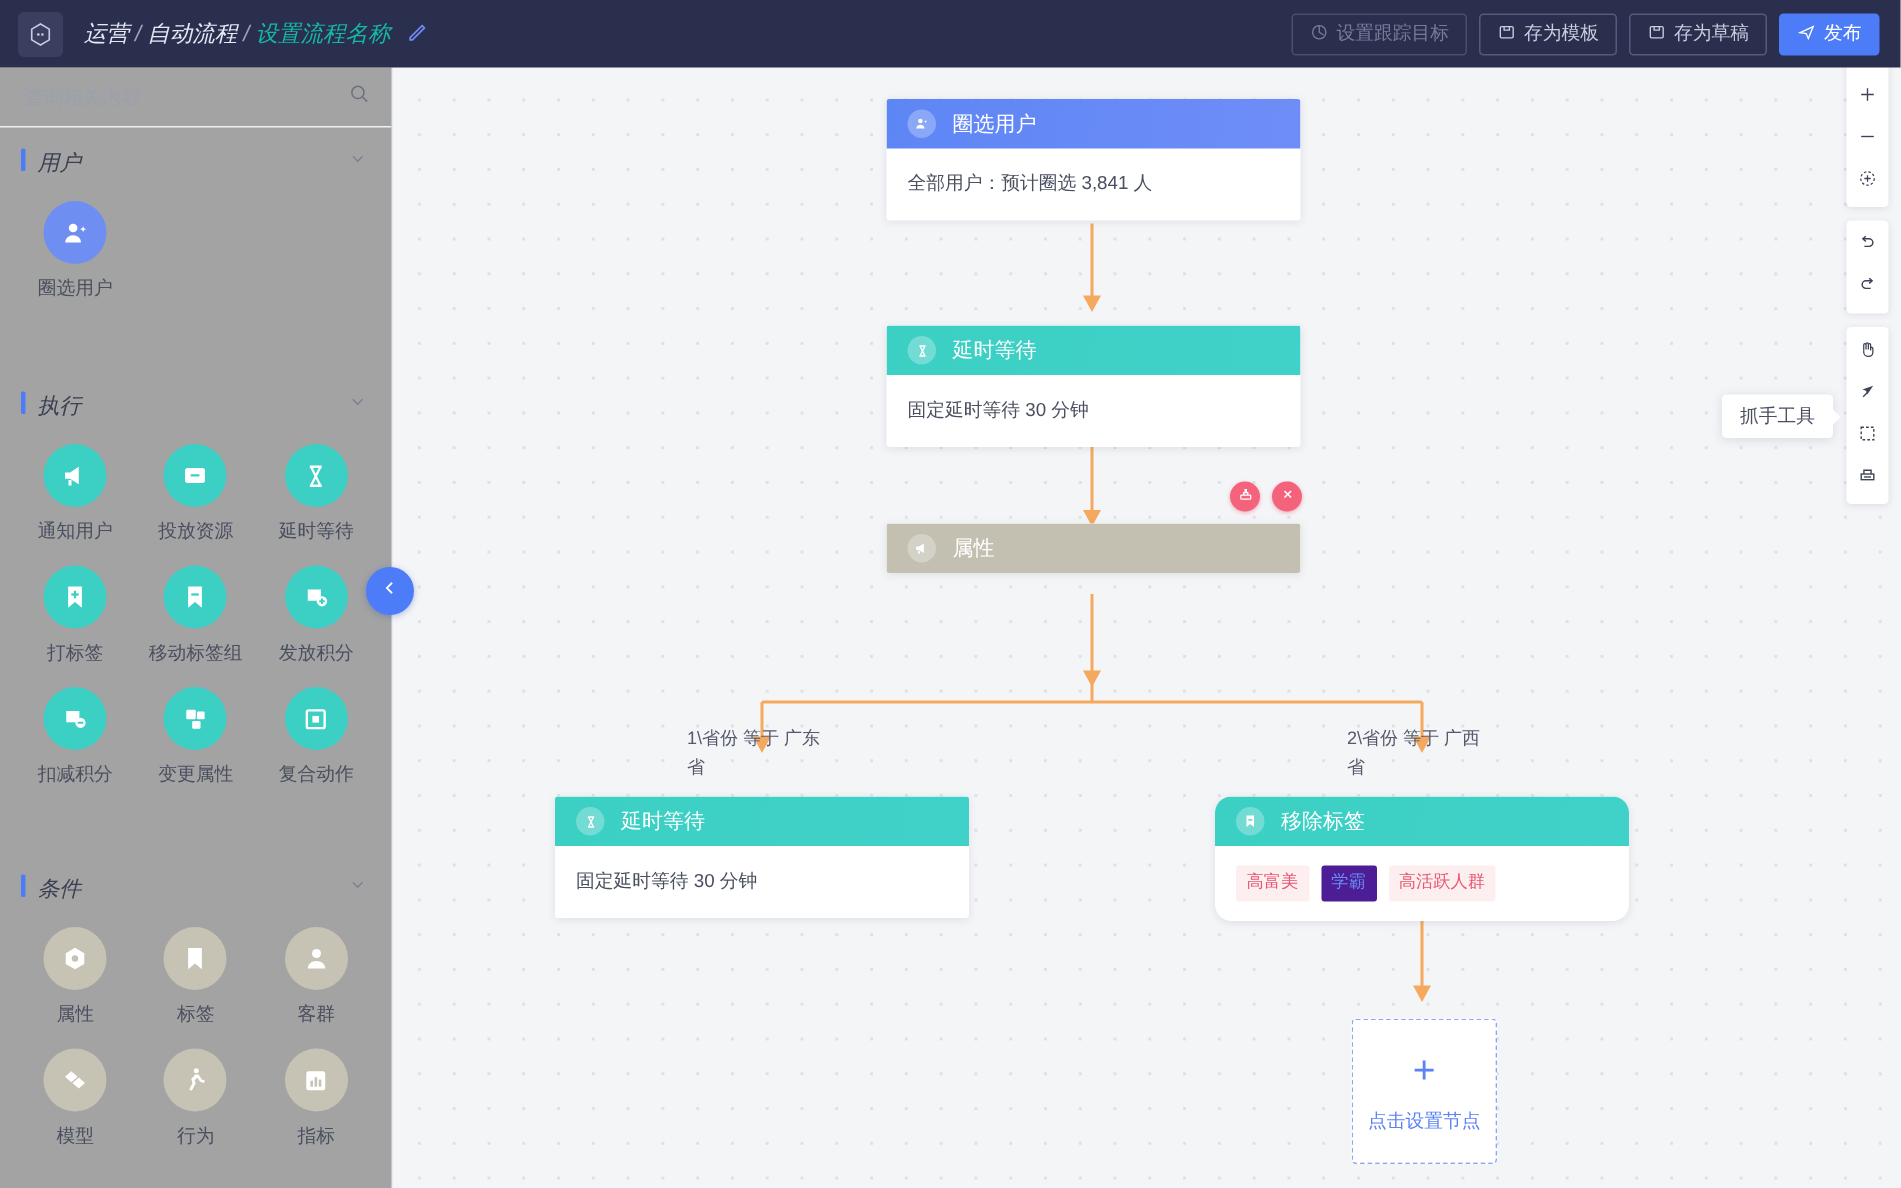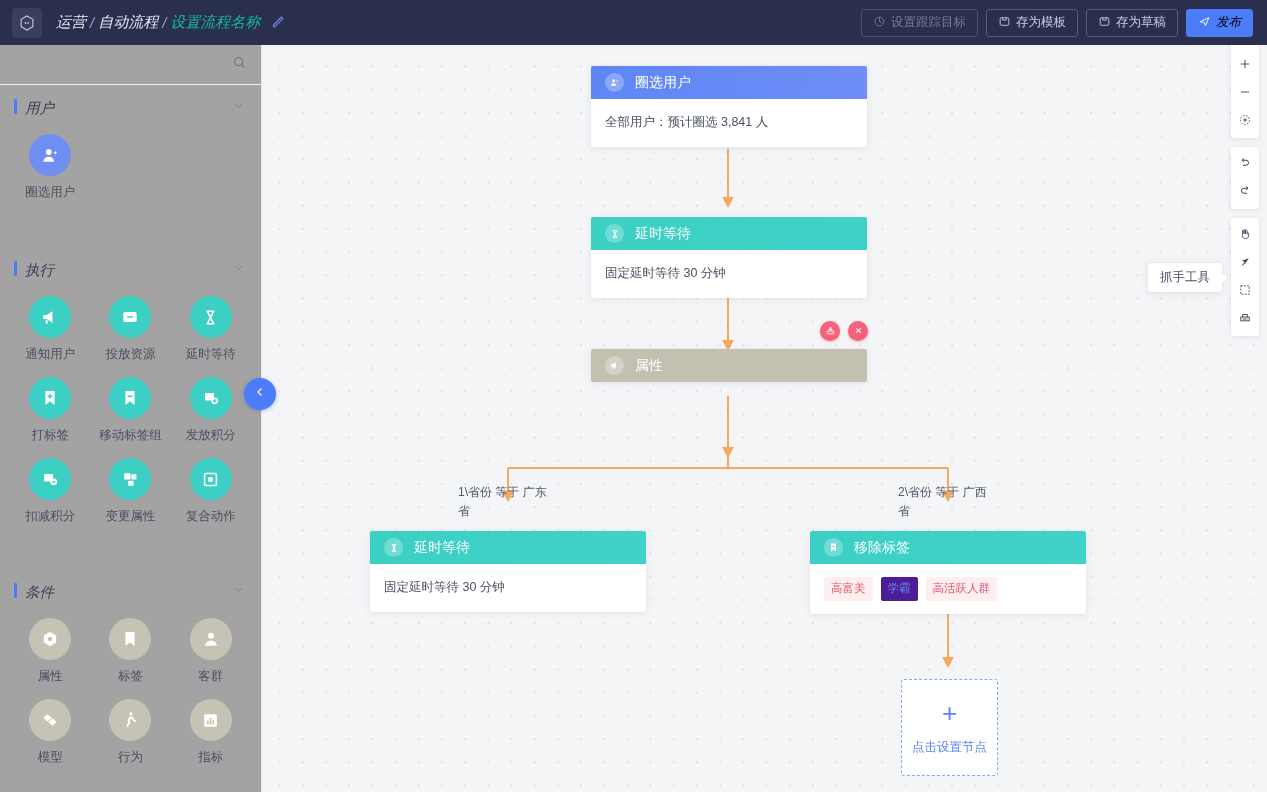--- a/index.html
+++ b/index.html
@@ -52,21 +52,21 @@
     border-radius: 3px;
     font-size: 12.5px;
     border: 1px solid #565b7d;
     color: #c9cde0;
     background: transparent;
     cursor: pointer;
     white-space: nowrap;
   }
   .tbtn.disabled { color: #777c9c; border-color: #4a4f70; cursor: default; }
   .tbtn.primary {
-    background: #4c7cf7; border-color: #4c7cf7; color: #000000; font-style: italic;
+    background: #4c7cf7; border-color: #4c7cf7; color: #ffffff;
   }
 
   
   .sidebar {
     position: absolute; top: 45px; left: 0;
     width: 262px; height: 747px;
     background: #a3a3a3;
     border-right: 1px solid #e8eaef;
     overflow: hidden;
     z-index: 30;
@@ -655,21 +655,21 @@
             <path d="M7 4h10M7 20h10M8 4l8 16M16 4L8 20"></path>
           </svg>
       </span>
       <span>延时等待</span>
     </div>
     <div class="node-body">
       <div class="row">固定延时等待 30 分钟</div>
     </div>
   </div>
 
-  <div class="node" style="left:548px; top:486px; width:276px;">
+  <div class="node" style="left:548px; top:486px; width:276px;border-radius:11px;">
     <div class="node-head teal">
       <span class="node-badge">
         <svg width="11" height="11" viewBox="0 0 24 24" fill="#fff">
             <path d="M6.5 3.5h11v17l-5.5-4.5-5.5 4.5z"></path>
             <rect x="9" y="9.1" width="6" height="1.8" fill="#3ccfc4"></rect>
           </svg>
       </span>
       <span>移除标签</span>
     </div>
     <div class="node-body">

